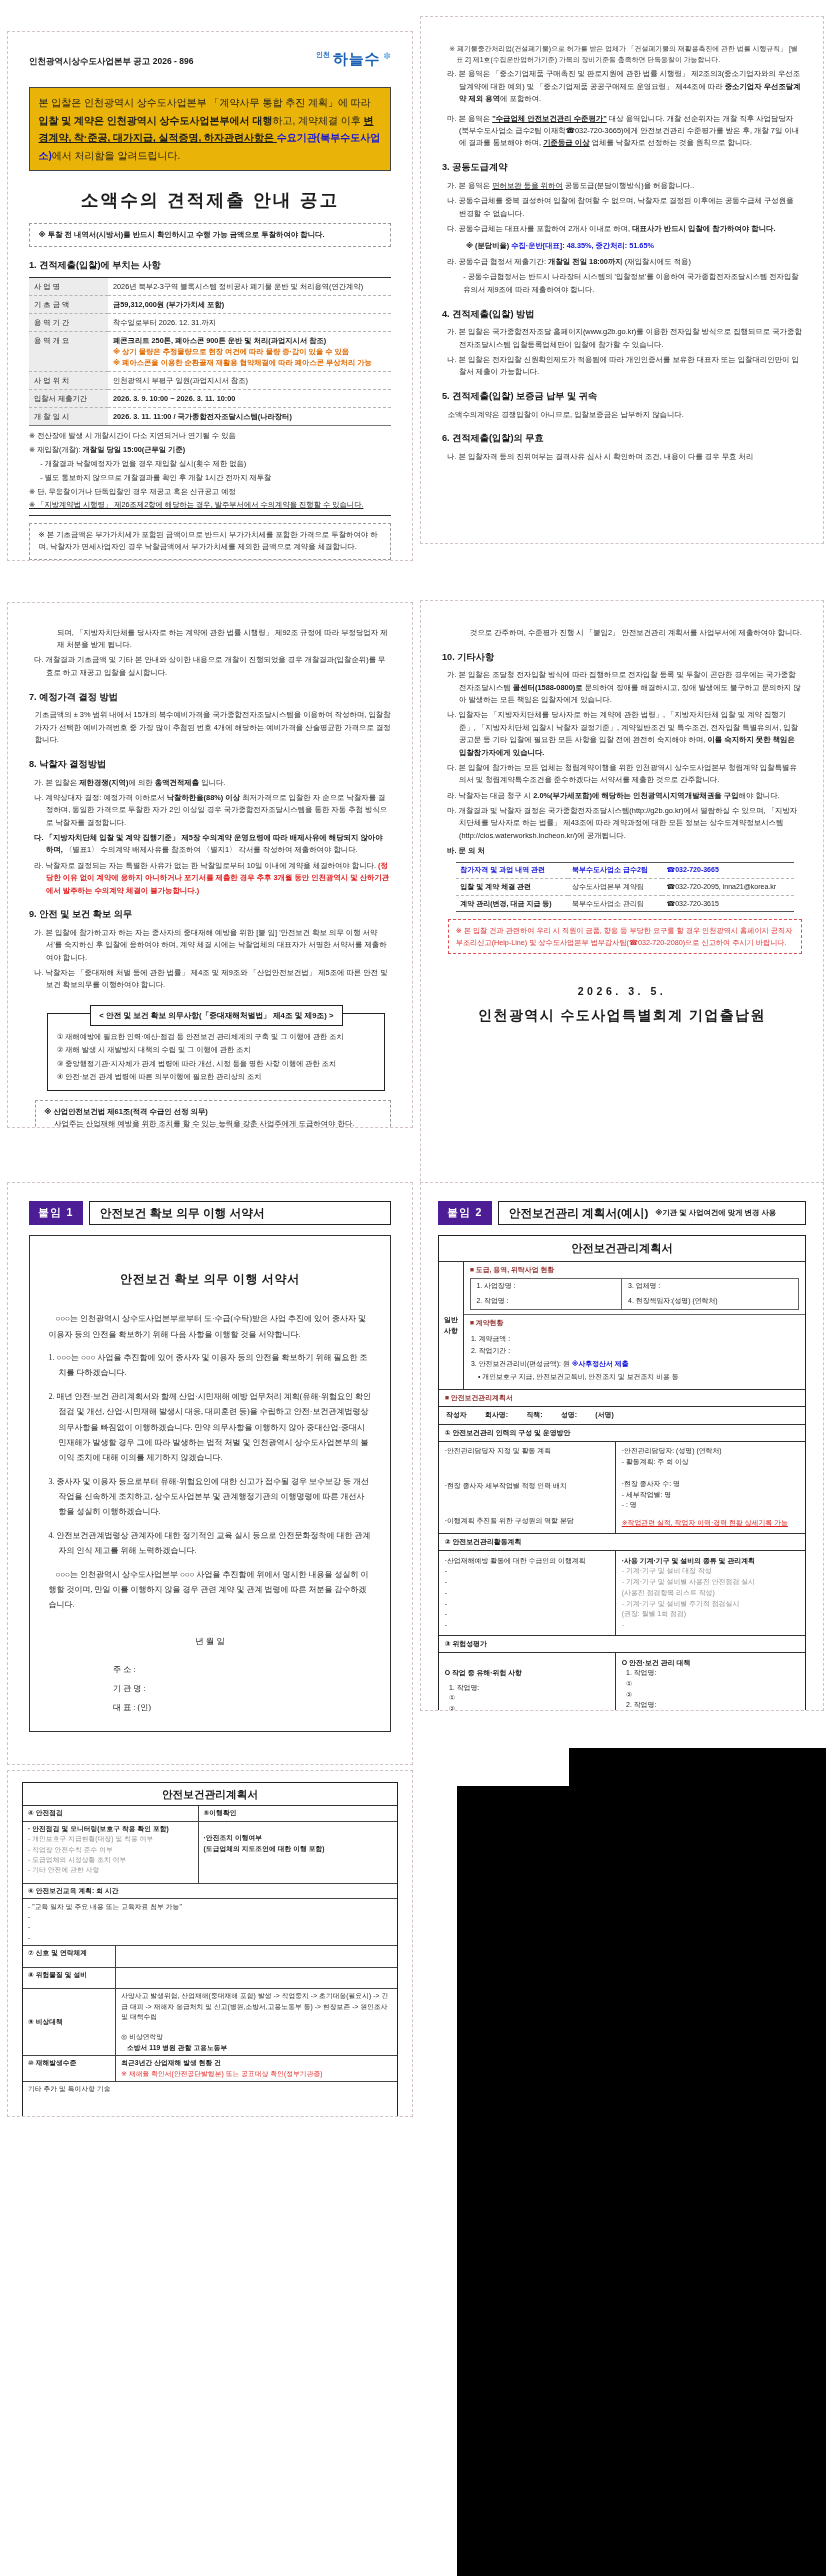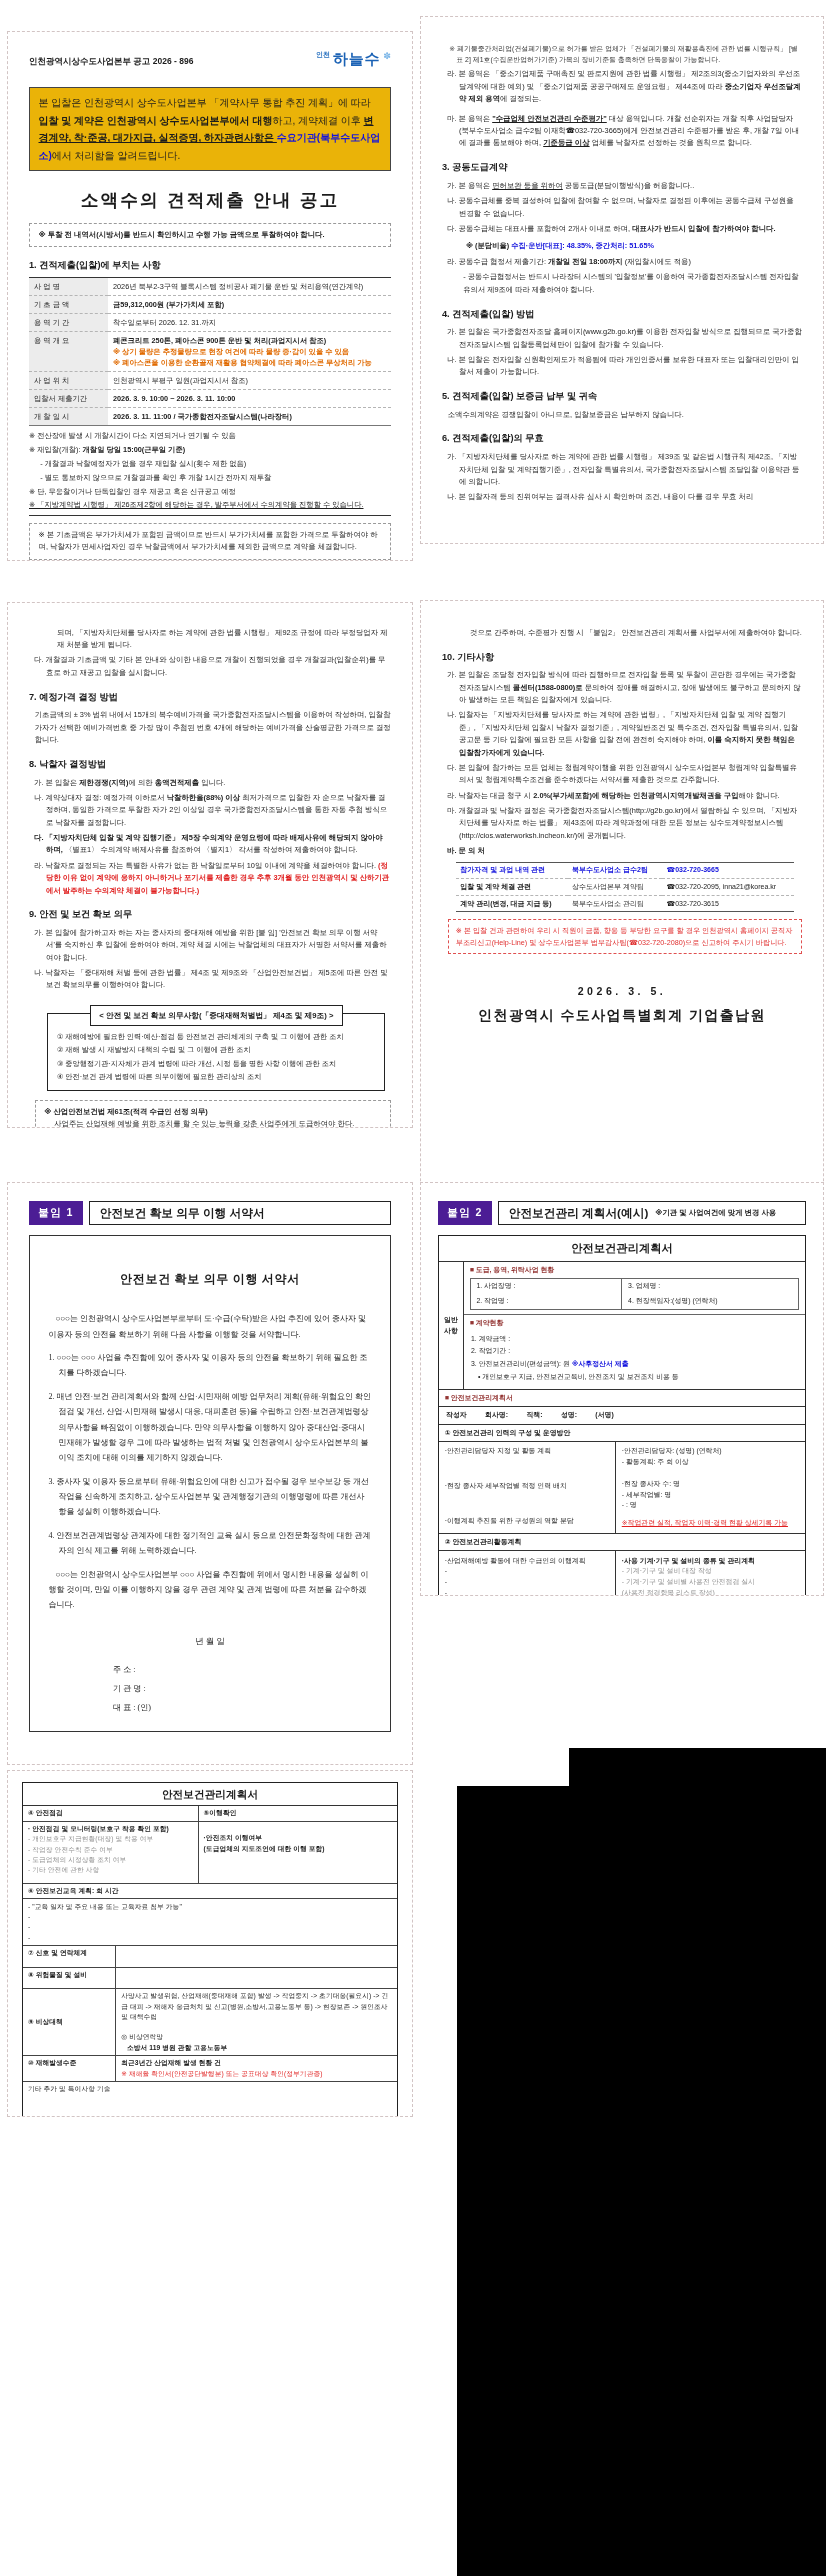--- a/index.html
+++ b/index.html
@@ -149,40 +149,39 @@
     <p class="note u lastline">※ 「지방계약법 시행령」 제26조제2항에 해당하는 경우, 발주부서에서 수의계약을 진행할 수 있습니다.</p>
   </div>
   <div class="dash">※ 본 기초금액은 부가가치세가 포함된 금액이므로 반드시 부가가치세를 포함한 가격으로 투찰하여야 하며, 낙찰자가 면세사업자인 경우 낙찰금액에서 부가가치세를 제외한 금액으로 계약을 체결합니다.</div>
   <h2 class="sech">2. 견적제출(입찰) 참가자의 자격</h2>
   <p class="li">가. 「지방자치단체를 당사자로 하는 계약에 관한 법률 시행령」 제13조 및 같은법 시행규칙 제14조의 규정에 의한 요건을 갖추어야 합니다.</p>
 
 </section>
 
 <section class="pg" style="left:420px;top:16.3px;width:404px;height:528px;padding-top:24px;">
   <p class="fn">※ 폐기물중간처리업(건설폐기물)으로 허가를 받은 업체가 「건설폐기물의 재활용촉진에 관한 법률 시행규칙」 [별표 2] 제1호(수집운반업허가기준) 가목의 장비기준을 충족하면 단독응찰이 가능합니다.</p>
-  <p class="li"><span>라. 본 용역은 「중소기업제품 구매촉진 및 판로지원에 관한 법률 시행령」 제2조의3(중소기업자와의 우선조달계약에 대한 예외) 및 「중소기업제품 공공구매제도 운영요령」 제44조에 따라 </span><span class="b">중소기업자 우선조달계약 제외 용역</span><span>에 결정되는.</span></p>
+  <p class="li"><span>라. 본 용역은 「중소기업제품 구매촉진 및 판로지원에 관한 법률 시행령」 제2조의3(중소기업자와의 우선조달계약에 대한 예외) 및 「중소기업제품 공공구매제도 운영요령」 제44조에 따라 </span><span class="b">중소기업자 우선조달계약 제외 용역</span><span>에 포함하여.</span></p>
   <p class="li" style="margin-top:7px;"><span>마. 본 용역은 </span><span class="b u">"수급업체 안전보건관리 수준평가"</span><span> 대상 용역입니다. 개찰 선순위자는 개찰 직후 사업담당자(북부수도사업소 급수2팀 이재학☎032-720-3665)에게 안전보건관리 수준평가를 받은 후, 개찰 7일 이내에 결과를 통보해야 하며, </span><span class="b u">기준등급 이상</span><span> 업체를 낙찰자로 선정하는 것을 원칙으로 합니다.</span></p>
 
   <h2 class="sech">3. 공동도급계약</h2>
   <p class="li"><span>가. 본 용역은 </span><span class="u">면허보완 등을 위하여</span><span> 공동도급(분담이행방식)을 허용합니다..</span></p>
   <p class="li">나. 공동수급체를 중복 결성하여 입찰에 참여할 수 없으며, 낙찰자로 결정된 이후에는 공동수급체 구성원을 변경할 수 없습니다.</p>
   <p class="li"><span>다. 공동수급체는 대표사를 포함하여 2개사 이내로 하며, </span><span class="b">대표사가 반드시 입찰에 참가하여야 합니다.</span></p>
   <p class="note" style="margin:4.3px 0 4.3px 24px;"><span class="b">※ (분담비율) </span><span class="b blue">수집·운반[대표]: 48.35%, 중간처리: 51.65%</span></p>
   <p class="li"><span>라. 공동수급 협정서 제출기간: </span><span class="b">개찰일 전일 18:00까지</span><span> (재입찰시에도 적용)</span></p>
   <p class="note sub" style="margin-left:10px;">- 공동수급협정서는 반드시 나라장터 시스템의 '입찰정보'를 이용하여 국가종합전자조달시스템 전자입찰유의서 제9조에 따라 제출하여야 합니다.</p>
 
   <h2 class="sech">4. 견적제출(입찰) 방법</h2>
   <p class="li">가. 본 입찰은 국가종합전자조달 홈페이지(www.g2b.go.kr)를 이용한 전자입찰 방식으로 집행되므로 국가종합전자조달시스템 입찰등록업체만이 입찰에 참가할 수 있습니다.</p>
   <p class="li">나. 본 입찰은 전자입찰 신원확인제도가 적용됨에 따라 개인인증서를 보유한 대표자 또는 입찰대리인만이 입찰서 제출이 가능합니다.</p>
 
   <h2 class="sech">5. 견적제출(입찰) 보증금 납부 및 귀속</h2>
   <p class="li" style="padding-left:5.7px;text-indent:0;">소액수의계약은 경쟁입찰이 아니므로, 입찰보증금은 납부하지 않습니다.</p>
 
   <h2 class="sech">6. 견적제출(입찰)의 무효</h2>
-  <p class="li">가. 「지방자치단체를 당사자로 하는 계약에 관한 법률 시행령」 제39조 및 같은법 시행규칙 제42조, 「지방자치단체 입찰 및 계약집행기준」, 전자입찰 특별유의서, 국가종합전자조달시스템 조달입찰 이용약관 등에 의합니다.</p>
   <p class="li">나. 본 입찰자격 등의 진위여부는 결격사유 심사 시 확인하며 조건, 내용이 다를 경우 무효 처리</p>
 </section>
 
 <section class="pg" style="left:7px;top:602px;width:406px;height:526px;padding-top:21px;">
   <p class="li" style="padding-left:28px;text-indent:0;">되며, 「지방자치단체를 당사자로 하는 계약에 관한 법률 시행령」 제92조 규정에 따라 부정당업자 제재 처분을 받게 됩니다.</p>
   <p class="li">다. 개찰결과 기초금액 및 기타 본 안내와 상이한 내용으로 개찰이 진행되었을 경우 개찰결과(입찰순위)를 무효로 하고 재공고 입찰을 실시합니다.</p>
 
   <h2 class="sech">7. 예정가격 결정 방법</h2>
   <p class="li" style="padding-left:5.7px;text-indent:0;">기초금액의 ± 3% 범위 내에서 15개의 복수예비가격을 국가종합전자조달시스템을 이용하여 작성하며, 입찰참가자가 선택한 예비가격번호 중 가장 많이 추첨된 번호 4개에 해당하는 예비가격을 산술평균한 가격으로 결정합니다.</p>
 
@@ -257,21 +256,21 @@
     <p class="oi">3. 종사자 및 이용자 등으로부터 유해·위험요인에 대한 신고가 접수될 경우 보수보강 등 개선 작업을 신속하게 조치하고, 상수도사업본부 및 관계행정기관의 이행명령에 따른 개선사항을 성실히 이행하겠습니다.</p>
     <p class="oi">4. 안전보건관계법령상 관계자에 대한 정기적인 교육 실시 등으로 안전문화정착에 대한 관계자의 인식 제고를 위해 노력하겠습니다.</p>
     <p class="op">○○○는 인천광역시 상수도사업본부 ○○○ 사업을 추진함에 위에서 명시한 내용을 성실히 이행할 것이며, 만일 이를 이행하지 않을 경우 관련 계약 및 관계 법령에 따른 처분을 감수하겠습니다.</p>
     <div class="odate">년          월          일</div>
     <div class="oaddr">주      소 :</div>
     <div class="oaddr">기  관  명 :</div>
     <div class="oaddr">대      표 :                              (인)</div>
   </div>
 </section>
 
-<section class="pg" style="left:420px;top:1182px;width:404px;height:414px;padding:18.4px 17px;">
+<section class="pg" style="left:420px;top:1182px;width:404px;height:529px;padding:18.4px 17px;">
   <div class="attach">
     <div class="abadge">붙임 2</div>
     <div class="ahead">
       <span>안전보건관리 계획서(예시)</span>
       <span class="aheadnote">※기관 및 사업여건에 맞게 변경 사용</span>
     </div>
   </div>
   <div class="f2">
     <div class="f2ttl">안전보건관리계획서</div>
     <div class="f2row">

